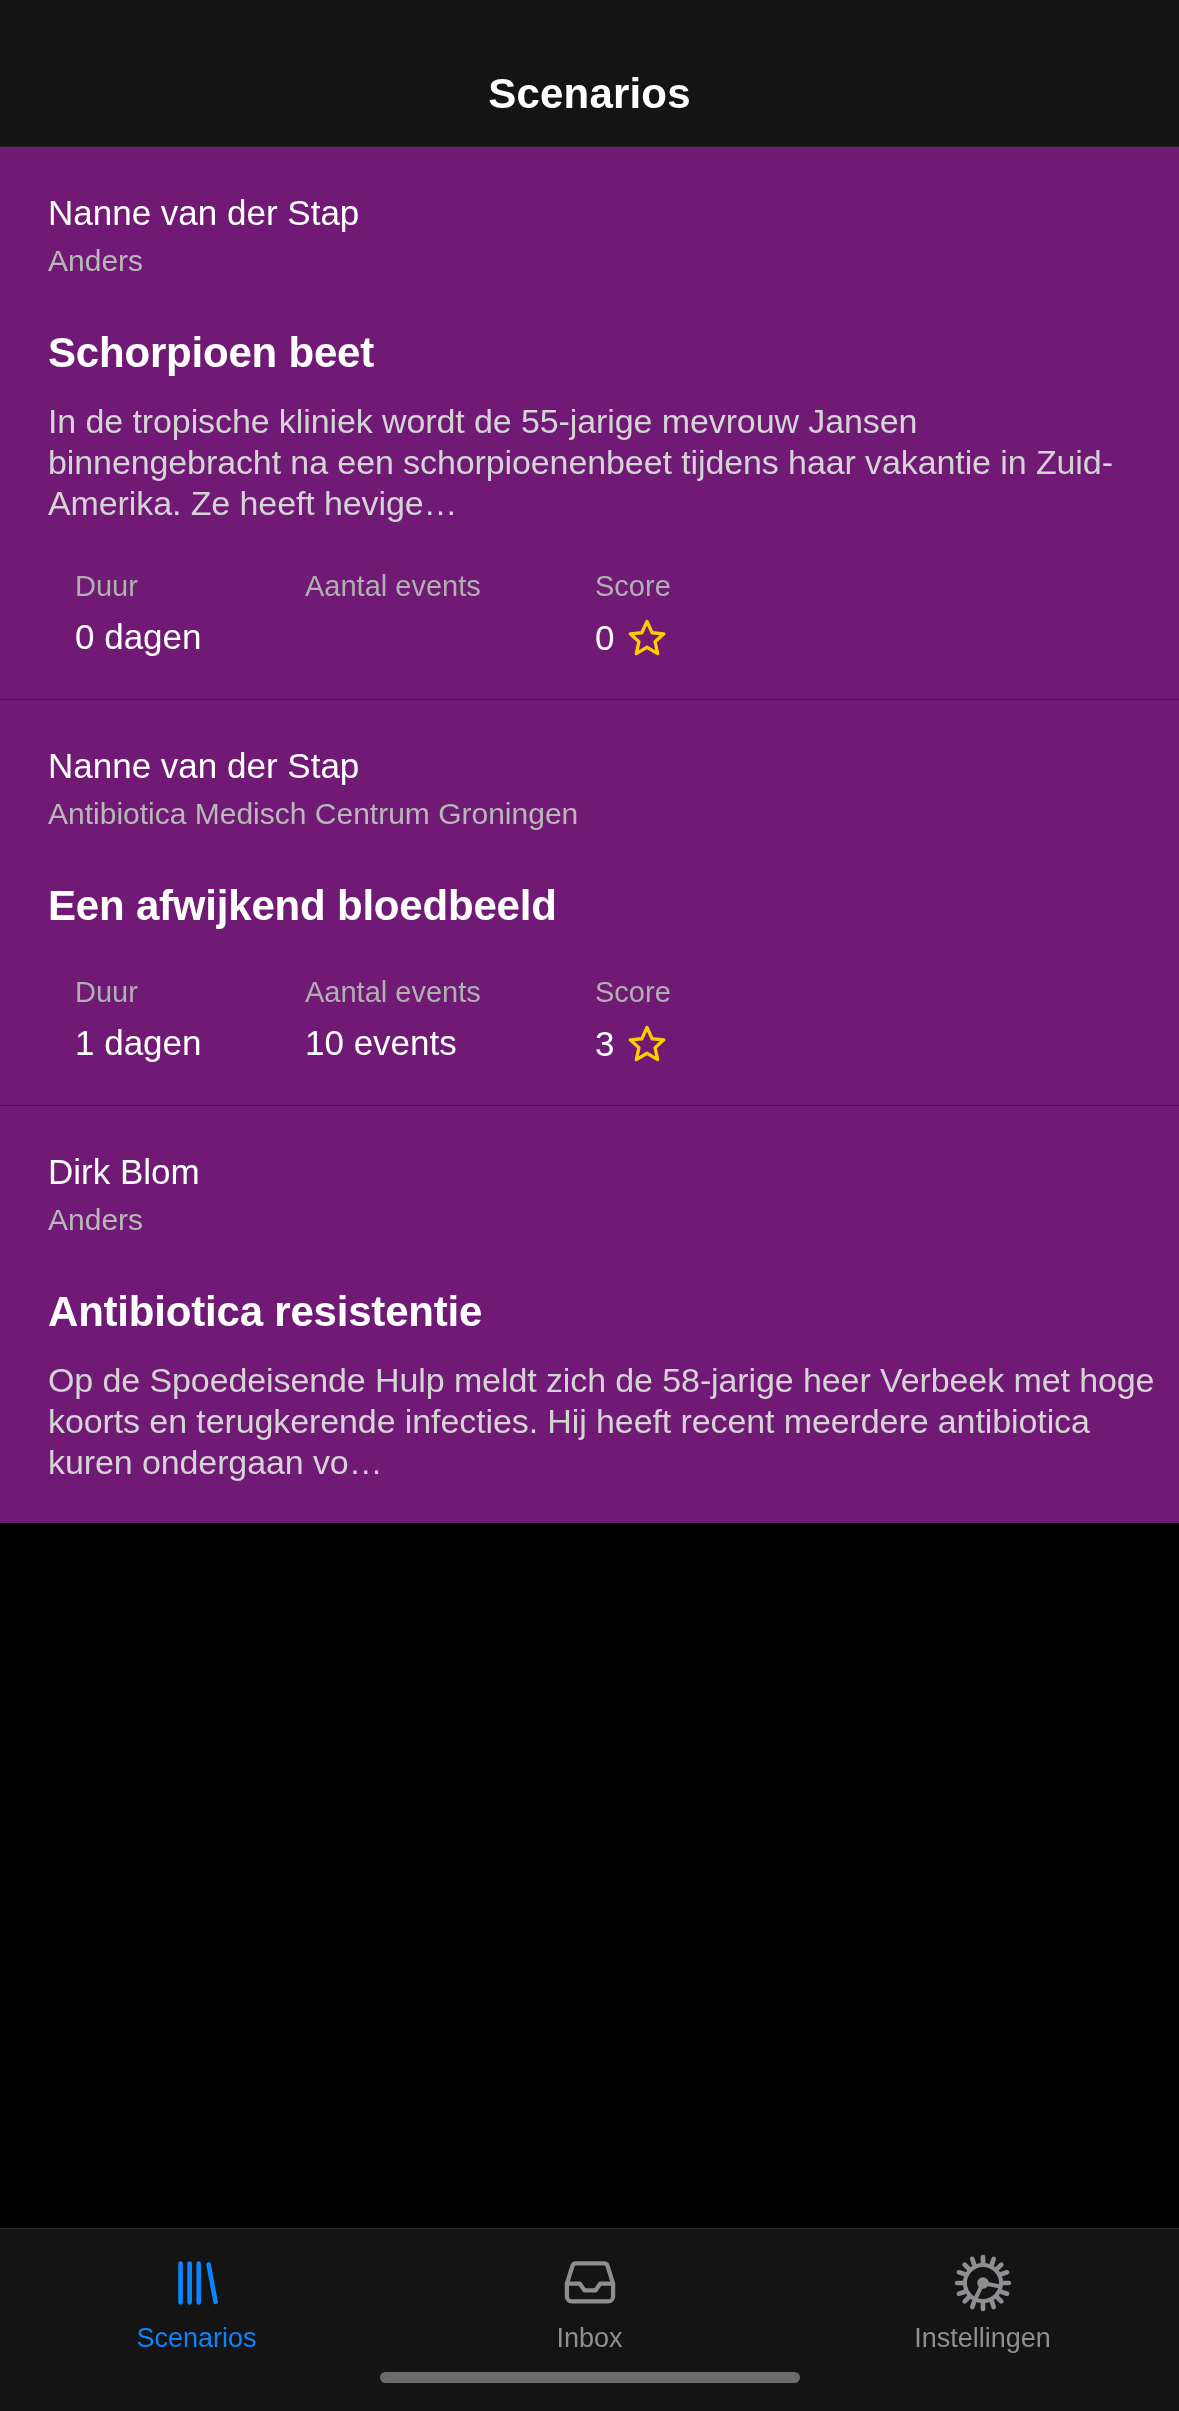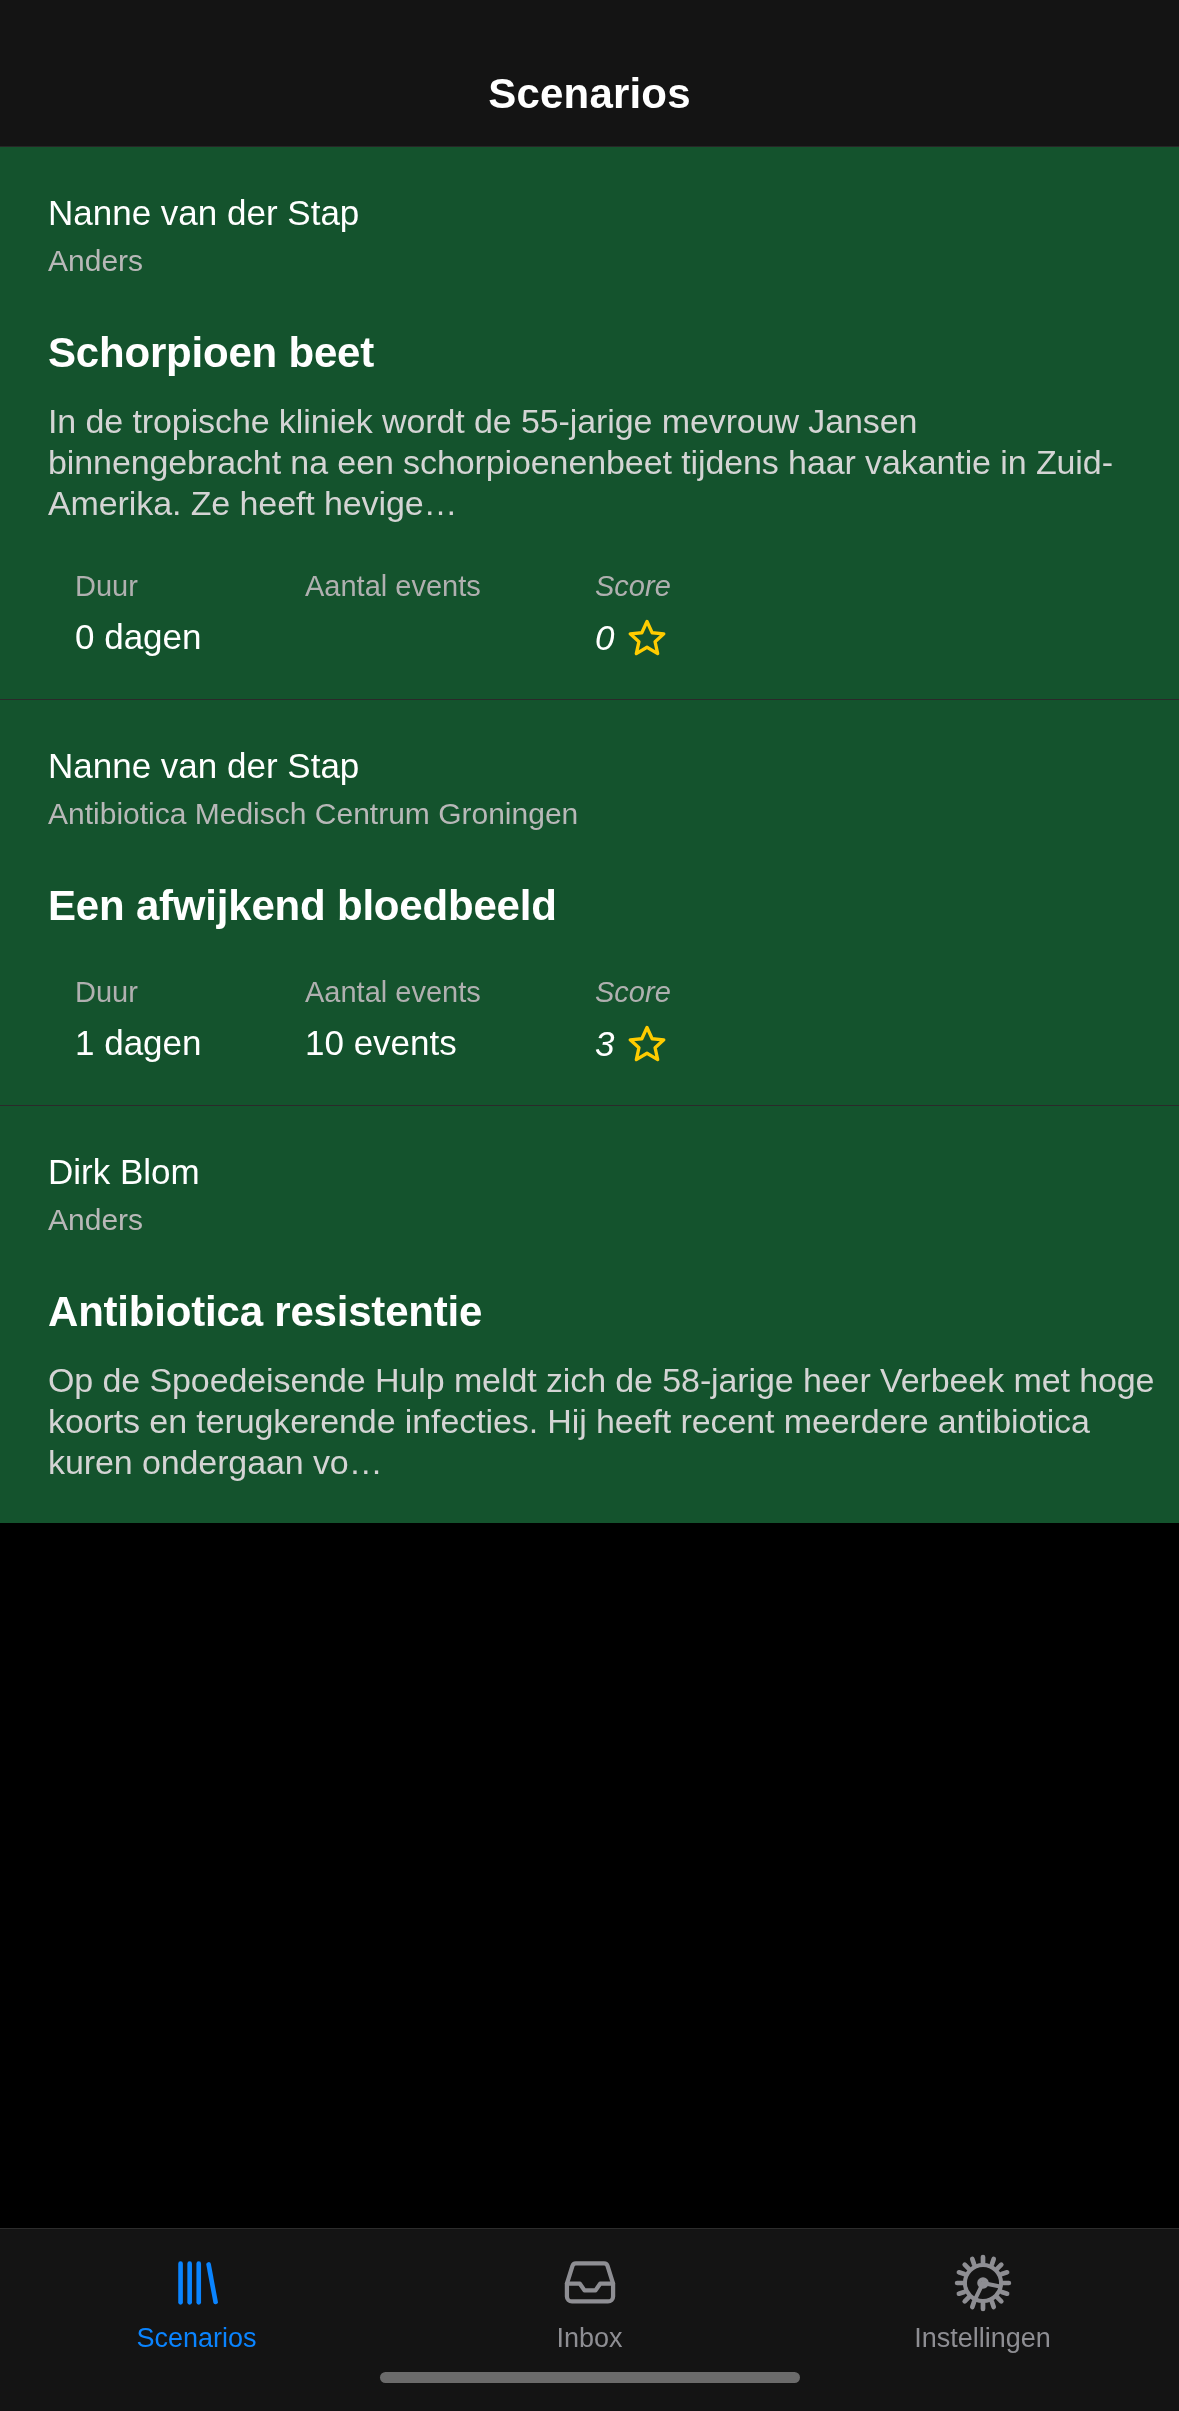--- a/index.html
+++ b/index.html
@@ -37,21 +37,21 @@
 
   
   .list {
     flex:1 1 auto;
     overflow:hidden;
     background:#000;
   }
   .card {
     padding:46px 23px 40px 48px;
     border-bottom:1px solid #2a2a2a;
-    background:#14532d;
+    background:#701a75;
   }
   .card:last-child { border-bottom:none; }
 
   .author {
     color:#ffffff;
     font-size:35px;
     font-weight:400;
     line-height:1.15;
     margin-bottom:10px;
   }
@@ -79,21 +79,21 @@
 
   
   .stats {
     display:flex;
     margin-top:46px;
     margin-left:27px;
   }
   .stat { margin-right:0; }
   .stat.duur   { width:230px; }
   .stat.events { width:290px; }
-  .stat.score  { width:auto;font-style:italic; }
+  .stat.score  { width:auto; }
   .stat-label {
     color:#b0b0b0;
     font-size:29px;
     font-weight:400;
     margin-bottom:14px;
   }
   .stat-value {
     color:#ffffff;
     font-size:35px;
     font-weight:400;

